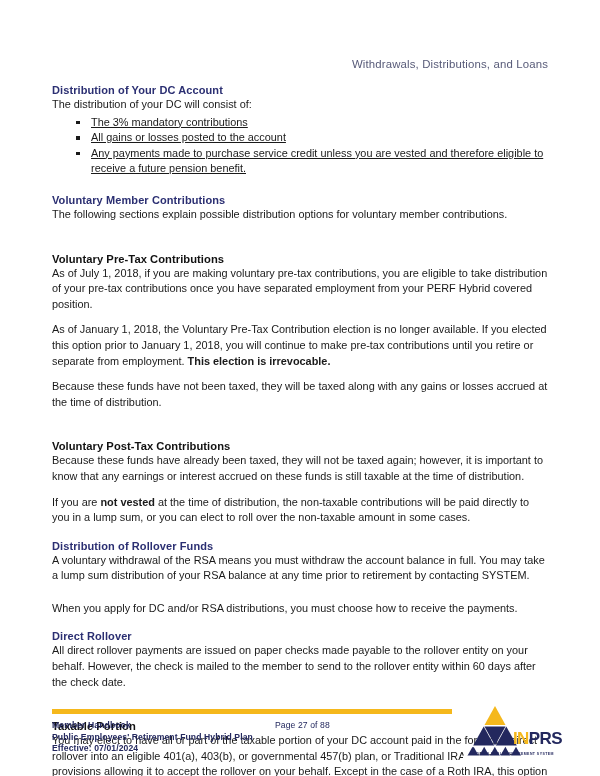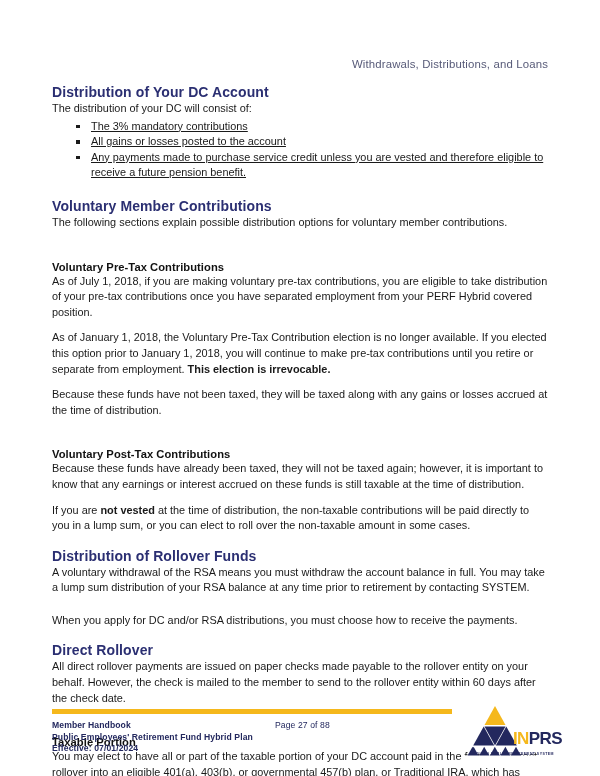--- a/index.html
+++ b/index.html
@@ -35,21 +35,21 @@
 
   
   .content {
     position: absolute;
     top: 84px;
     left: 52px;
     width: 496px;
   }
 
   h2.sec-head {
-    font-size: 14px;
+    font-size: 11px;
     font-weight: bold;
     color: #2b2f72;
     margin: 0 0 1px 0;
     letter-spacing: 0.1px;
   }
 
   h2.num-head {
     font-size: 15.2px;
     font-weight: bold;
     color: #2b2f72;

